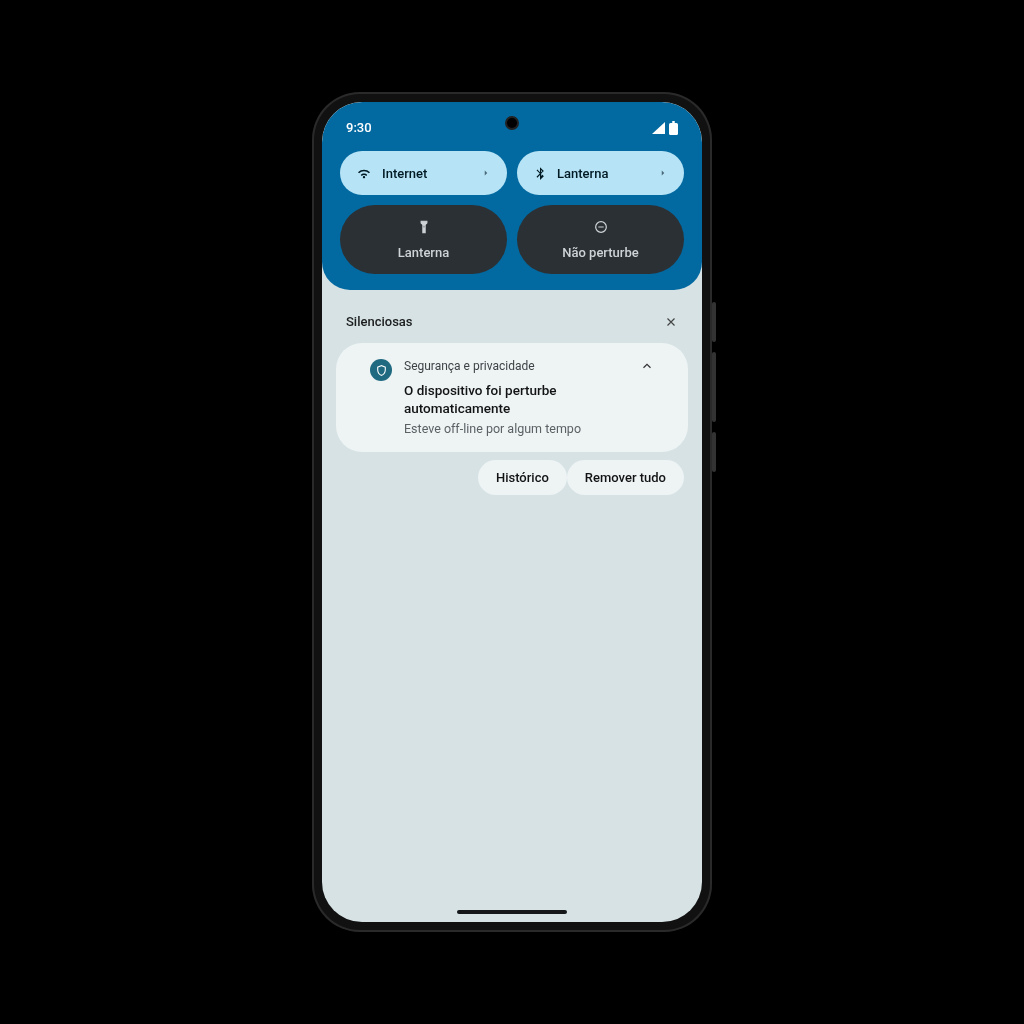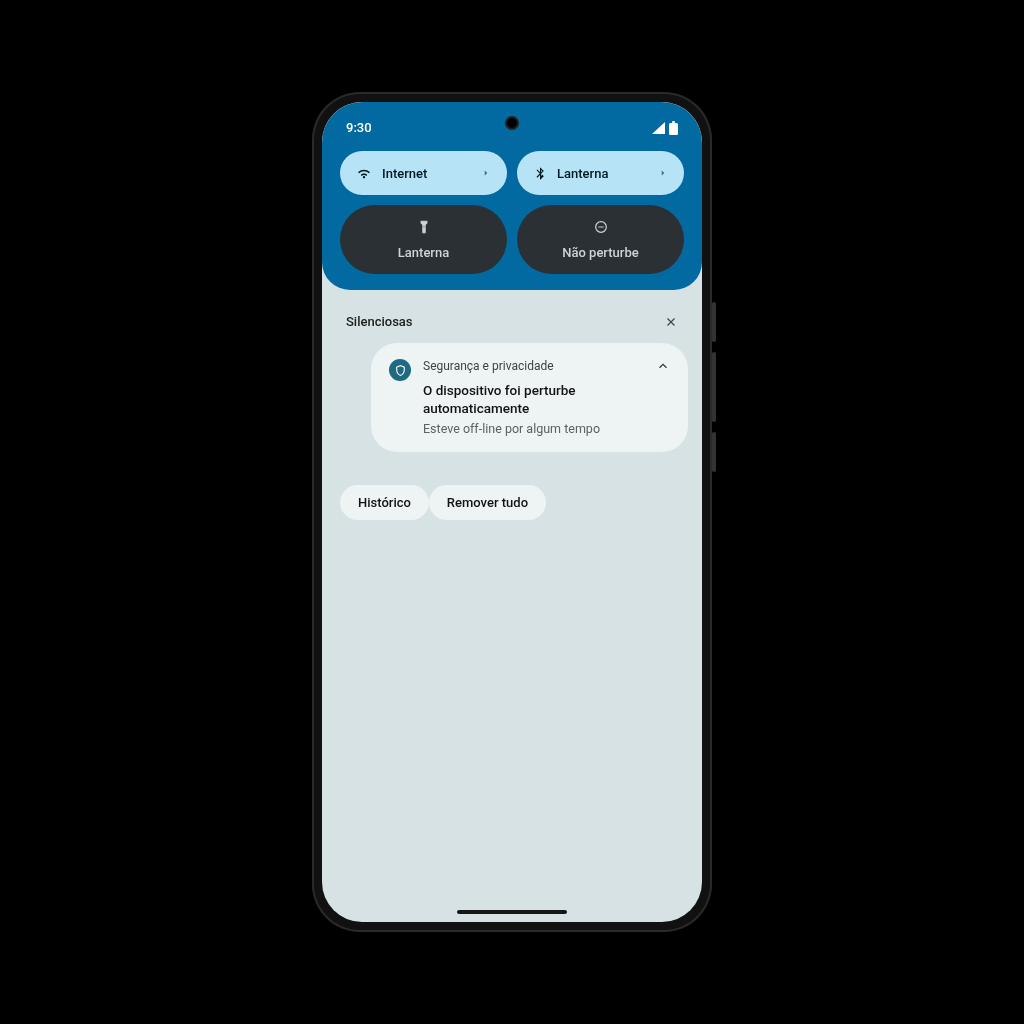--- a/index.html
+++ b/index.html
@@ -52,39 +52,38 @@
   }
   .section-head {
     display: flex; justify-content: space-between; align-items: center;
     padding: 6px 10px 14px 10px;
     font-size: 13px; color: #1b1c1c; font-weight: 500;
   }
   .close-x { color: #444; cursor: pointer; font-size: 14px; }
   .notif-card {
     background: #eef3f4;
     border-radius: 26px;
-    padding: 16px 18px;
+    padding: 16px 34px;
     display: flex; gap: 12px;
     align-items: flex-start;
-    margin-left: 35px;
   }
   .app-icon {
     width: 22px; height: 22px; border-radius: 50%;
     background: #1f6a80; color: #fff;
     display: flex; align-items: center; justify-content: center;
     flex-shrink: 0;
   }
   .notif-body { flex: 1; }
   .notif-app { font-size: 12px; color: #3e4446; margin-bottom: 8px; }
   .notif-title { font-size: 13.5px; color: #121313; font-weight: 500; line-height: 1.35; margin-bottom: 4px; }
   .notif-sub { font-size: 12.5px; color: #5a6264; }
   .collapse-arrow { color: #333; cursor: pointer; }
   .actions {
-    display: flex; justify-content: flex-start;
-    padding: 33px 4px;
+    display: flex; justify-content: flex-end;
+    padding: 8px 4px;
   }
   .pill-btn {
     background: #eef3f4;
     border-radius: 999px;
     padding: 10px 18px;
     font-size: 13px; font-weight: 500; color: #121313;
     cursor: pointer;
   }
   .home-indicator {
     position: absolute; bottom: 8px; left: 50%; transform: translateX(-50%);

